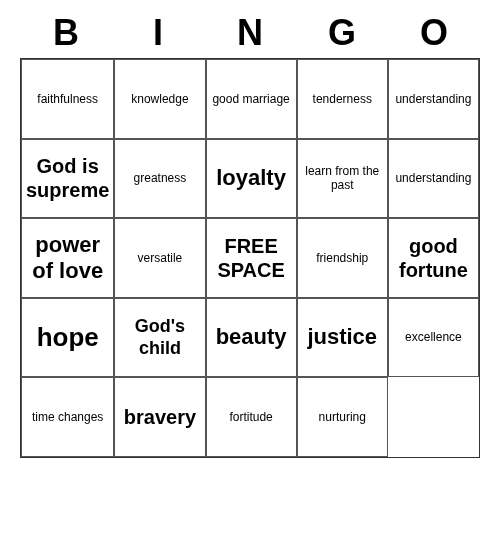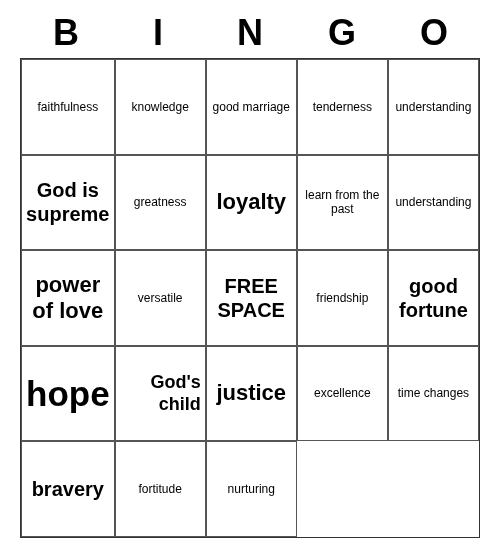--- a/index.html
+++ b/index.html
@@ -22,21 +22,21 @@
       text-align: center;
       font-size: 36px;
       font-weight: bold;
       padding: 4px 0;
     }
     .bingo-grid {
       display: grid;
       grid-template-columns: repeat(5, 1fr);
       grid-template-rows: repeat(5, 1fr);
       width: 460px;
-      height: 480px;
+      height: 400px;
       border: 1.5px solid #333;
     }
     .bingo-cell {
       border: 1px solid #555;
       display: flex;
       align-items: center;
       justify-content: center;
       text-align: center;
       padding: 4px;
       font-size: 12px;
@@ -46,24 +46,23 @@
       font-size: 22px;
       font-weight: bold;
     }
     .bingo-cell.medium {
       font-size: 20px;
       font-weight: bold;
     }
     .bingo-cell.medium-large {
       font-size: 18px;
       font-weight: bold;
-      text-align: right;
     }
     .bingo-cell.xlarge {
-      font-size: 35px;
+      font-size: 26px;
       font-weight: bold;
     }
   </style>
 </head>
 <body>
 
 <div class="bingo-header">
   <div class="bingo-header-cell">B</div>
   <div class="bingo-header-cell">I</div>
   <div class="bingo-header-cell">N</div>
@@ -82,19 +81,20 @@
     <div class="bingo-cell large">loyalty</div>
     <div class="bingo-cell">learn from the past</div>
     <div class="bingo-cell">understanding</div>
     <div class="bingo-cell large">power of love</div>
     <div class="bingo-cell">versatile</div>
     <div class="bingo-cell medium">FREE SPACE</div>
     <div class="bingo-cell">friendship</div>
     <div class="bingo-cell medium">good fortune</div>
     <div class="bingo-cell xlarge">hope</div>
     <div class="bingo-cell medium-large">God's child</div>
+    <div class="bingo-cell large">beauty</div>
     <div class="bingo-cell large">justice</div>
     <div class="bingo-cell">excellence</div>
     <div class="bingo-cell">time changes</div>
     <div class="bingo-cell medium">bravery</div>
     <div class="bingo-cell">fortitude</div>
     <div class="bingo-cell">nurturing</div>
   </div>
 
 </body></html>

